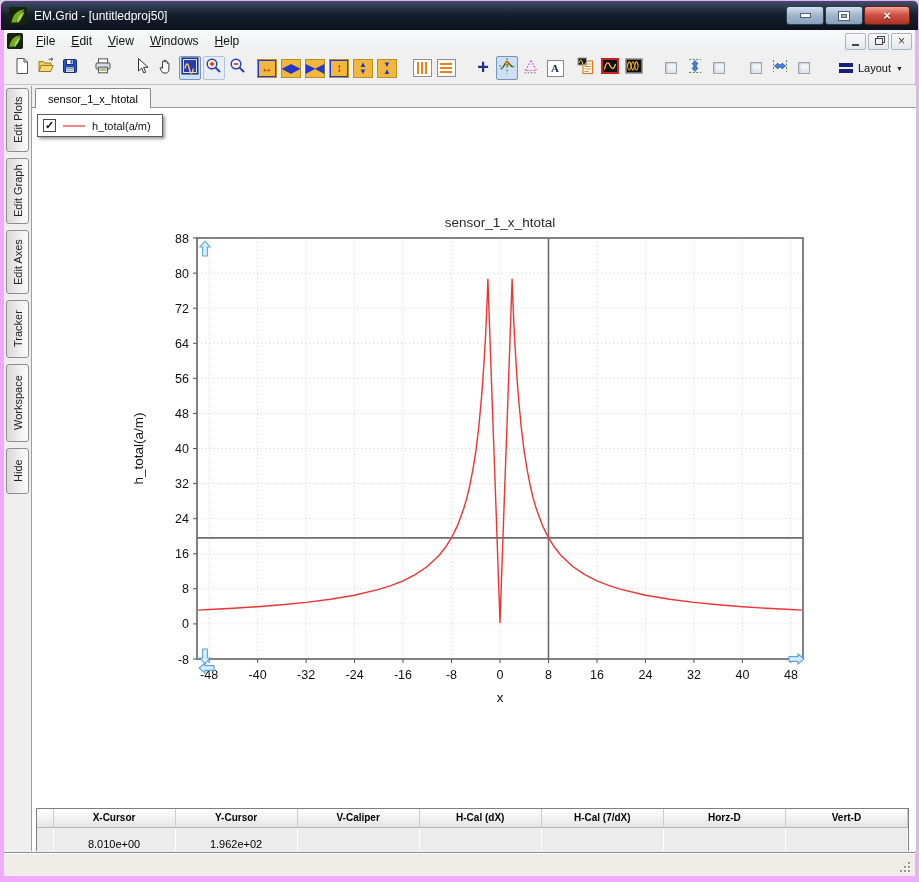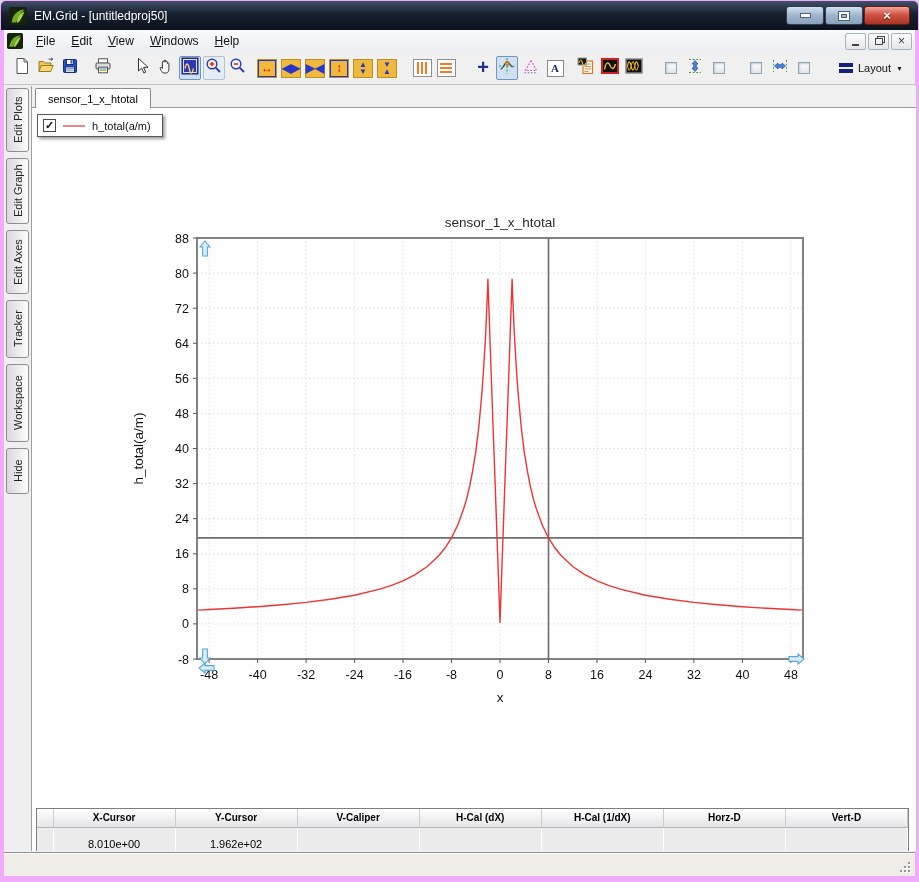--- a/index.html
+++ b/index.html
@@ -427,21 +427,21 @@
             </svg>
           <div id="cursor-table">
             <table>
                 <thead>
                   <tr id="ct-head">
                     <th class="spacer"></th>
                     <th>X-Cursor</th>
                     <th>Y-Cursor</th>
                     <th>V-Caliper</th>
                     <th>H-Cal (dX)</th>
-                    <th>H-Cal (1/dX)</th>
+                    <th>H-Cal (7/dX)</th>
                     <th>Horz-D</th>
                     <th>Vert-D</th>
                   </tr>
                 </thead>
                 <tbody>
                   <tr id="ct-vals">
                     <td class="spacer"></td>
                     <td>8.010e+00</td>
                     <td>1.962e+02</td>
                     <td></td>

